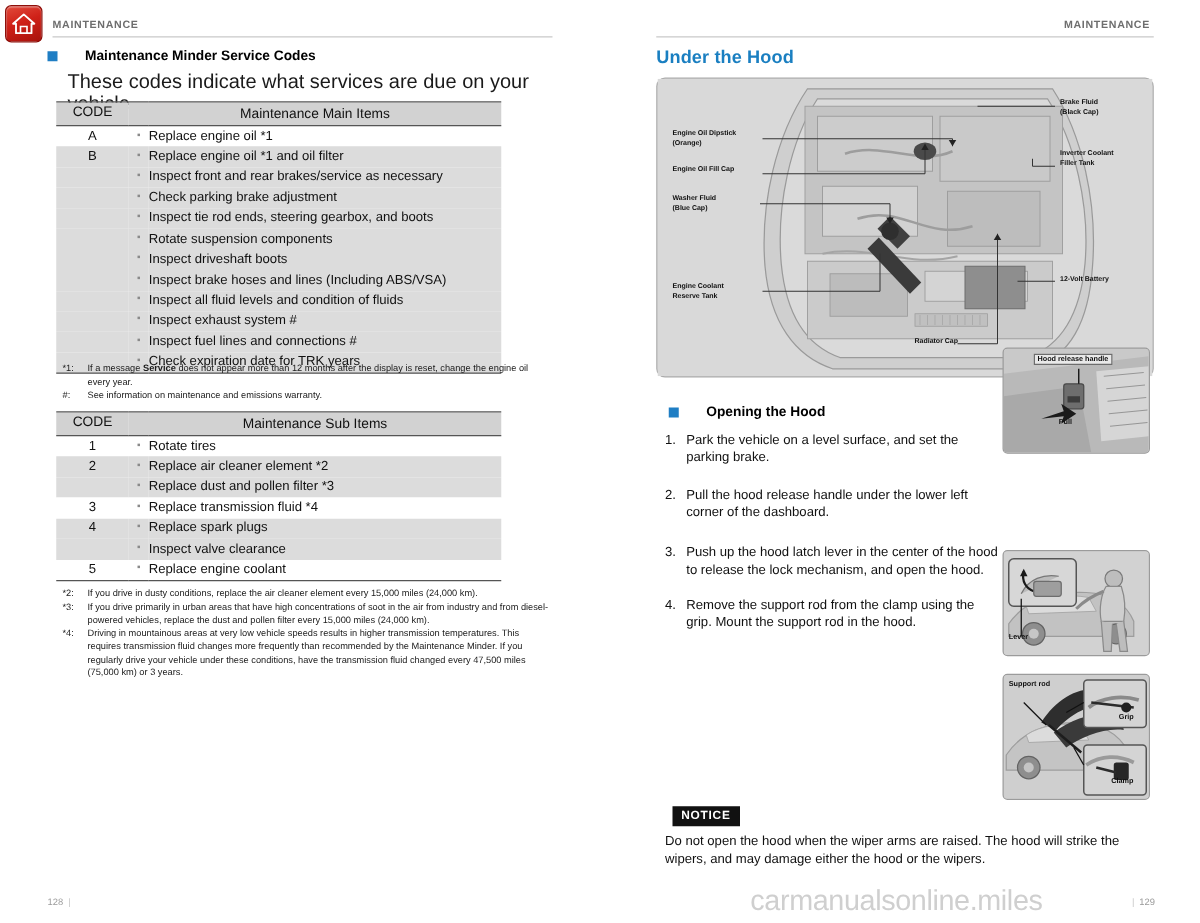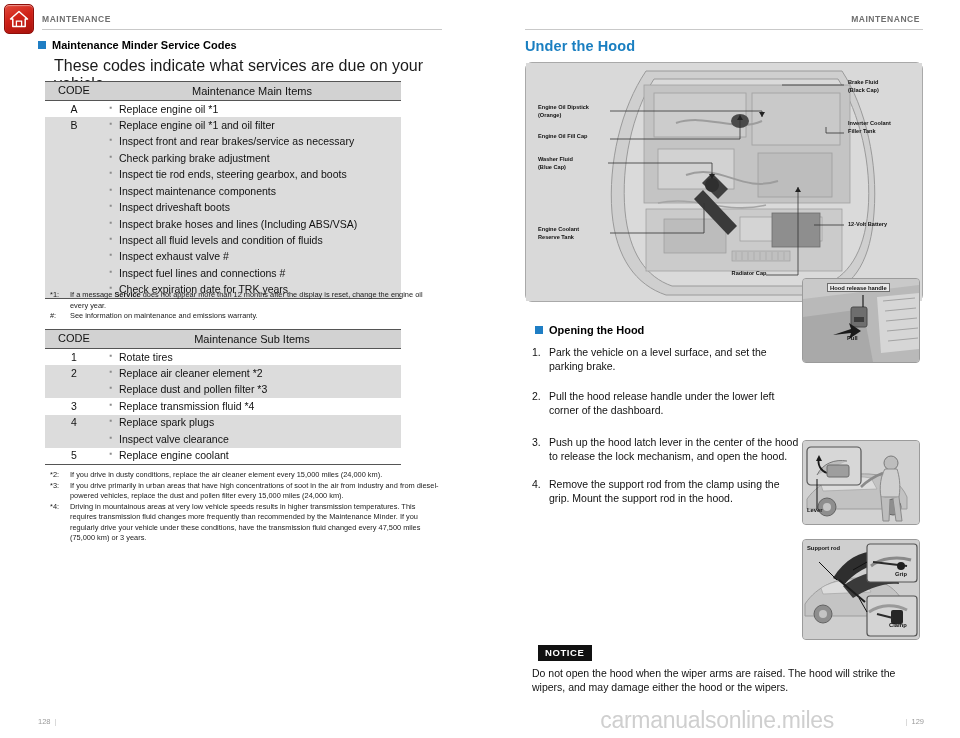--- a/index.html
+++ b/index.html
@@ -43,21 +43,21 @@
   .rule {
     position: absolute; height: 1px; background: #c9c9c9;
   }
   .rule.left  { left: 42px;  top: 29px; width: 400px; }
   .rule.right { left: 525px; top: 29px; width: 398px; }
 
   
   .sq-head {
     position: absolute;
     font-size: 11px; font-weight: bold; color: #000;
-    display: flex; align-items: center; gap: 6px;
+    display: flex; align-items: center; gap: 22px;
   }
   .sq-head .sq {
     width: 8px; height: 8px; background: #1f7ec4; display: inline-block;
     flex: 0 0 auto;
   }
   .blue-head {
     position: absolute;
     font-size: 14.5px; font-weight: bold; color: #1a7fc1;
     letter-spacing: .1px;
   }
@@ -228,41 +228,41 @@
           <td class="item-col">Check parking brake adjustment</td>
         </tr>
         <tr class="row shade">
           <td class="code-col"></td>
           <td class="bullet-col">▪</td>
           <td class="item-col">Inspect tie rod ends, steering gearbox, and boots</td>
         </tr>
         <tr class="row shade">
           <td class="code-col"></td>
           <td class="bullet-col">▪</td>
-          <td class="item-col">Inspect maintenance components</td>
+          <td class="item-col">Rotate suspension components</td>
         </tr>
         <tr class="row shade">
           <td class="code-col"></td>
           <td class="bullet-col">▪</td>
           <td class="item-col">Inspect driveshaft boots</td>
         </tr>
         <tr class="row shade">
           <td class="code-col"></td>
           <td class="bullet-col">▪</td>
           <td class="item-col">Inspect brake hoses and lines (Including ABS/VSA)</td>
         </tr>
         <tr class="row shade">
           <td class="code-col"></td>
           <td class="bullet-col">▪</td>
           <td class="item-col">Inspect all fluid levels and condition of fluids</td>
         </tr>
         <tr class="row shade">
           <td class="code-col"></td>
           <td class="bullet-col">▪</td>
-          <td class="item-col">Inspect exhaust valve #</td>
+          <td class="item-col">Inspect exhaust system #</td>
         </tr>
         <tr class="row shade">
           <td class="code-col"></td>
           <td class="bullet-col">▪</td>
           <td class="item-col">Inspect fuel lines and connections #</td>
         </tr>
         <tr class="row shade last-row">
           <td class="code-col"></td>
           <td class="bullet-col">▪</td>
           <td class="item-col">Check expiration date for TRK years</td>

